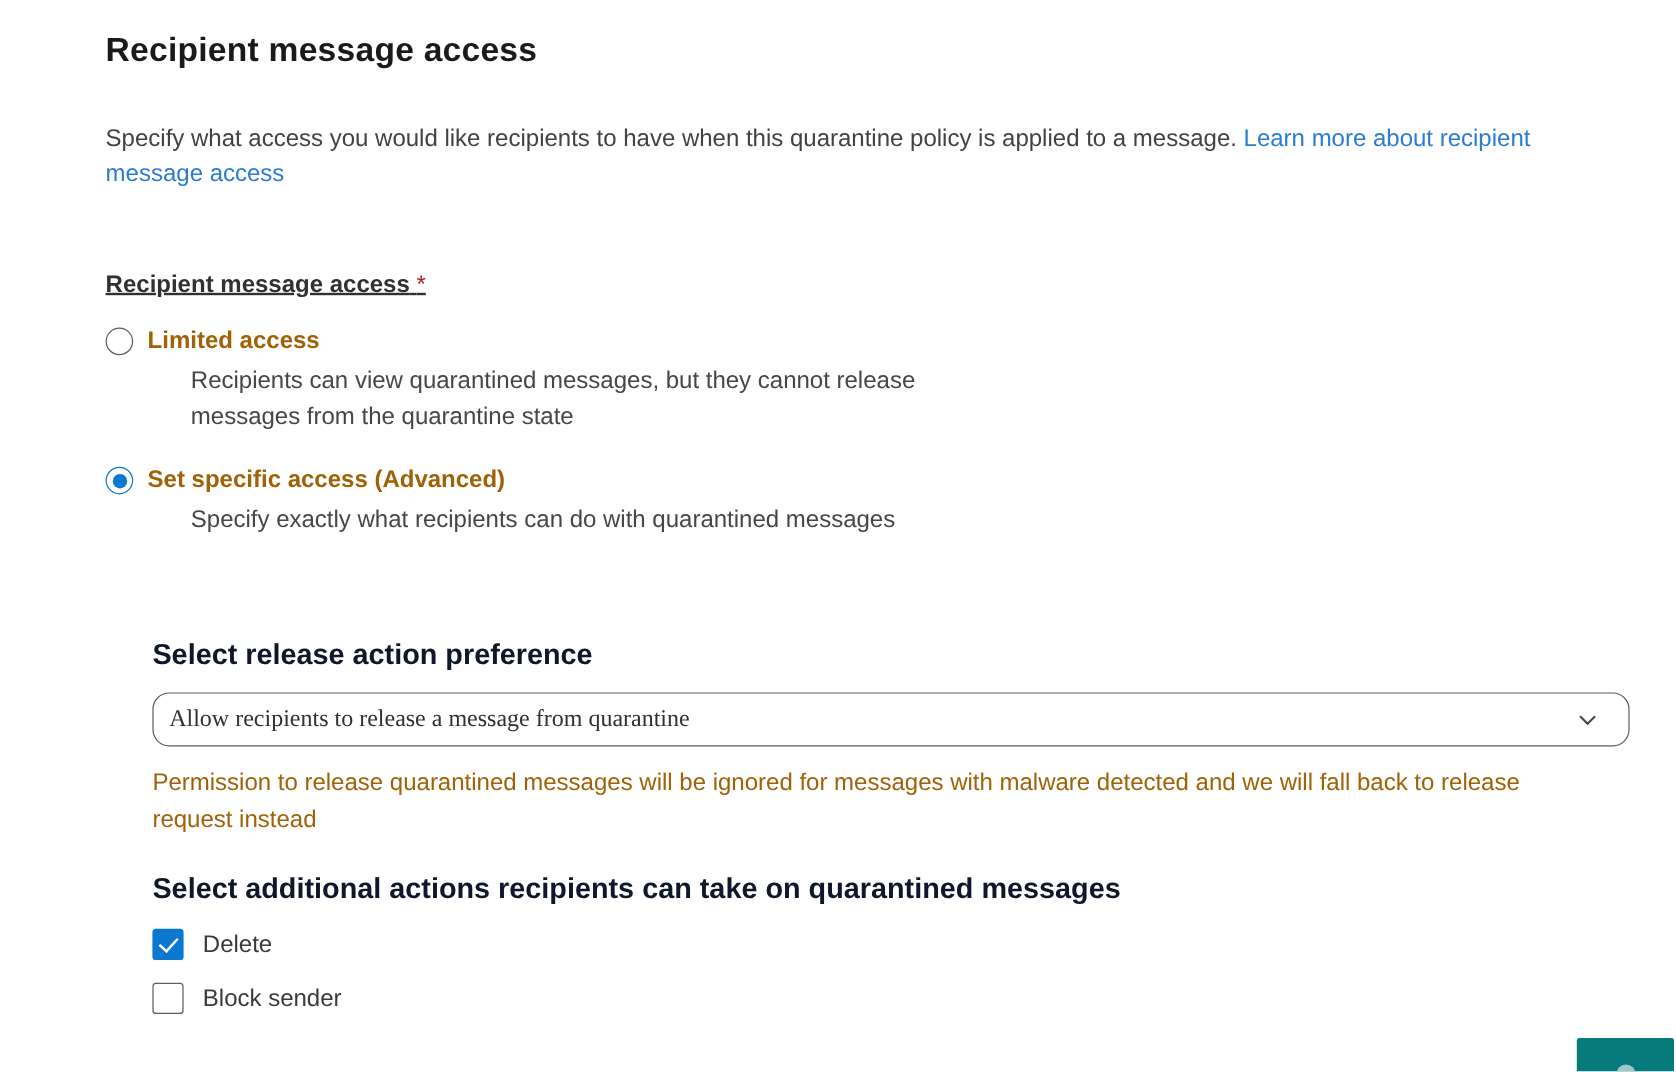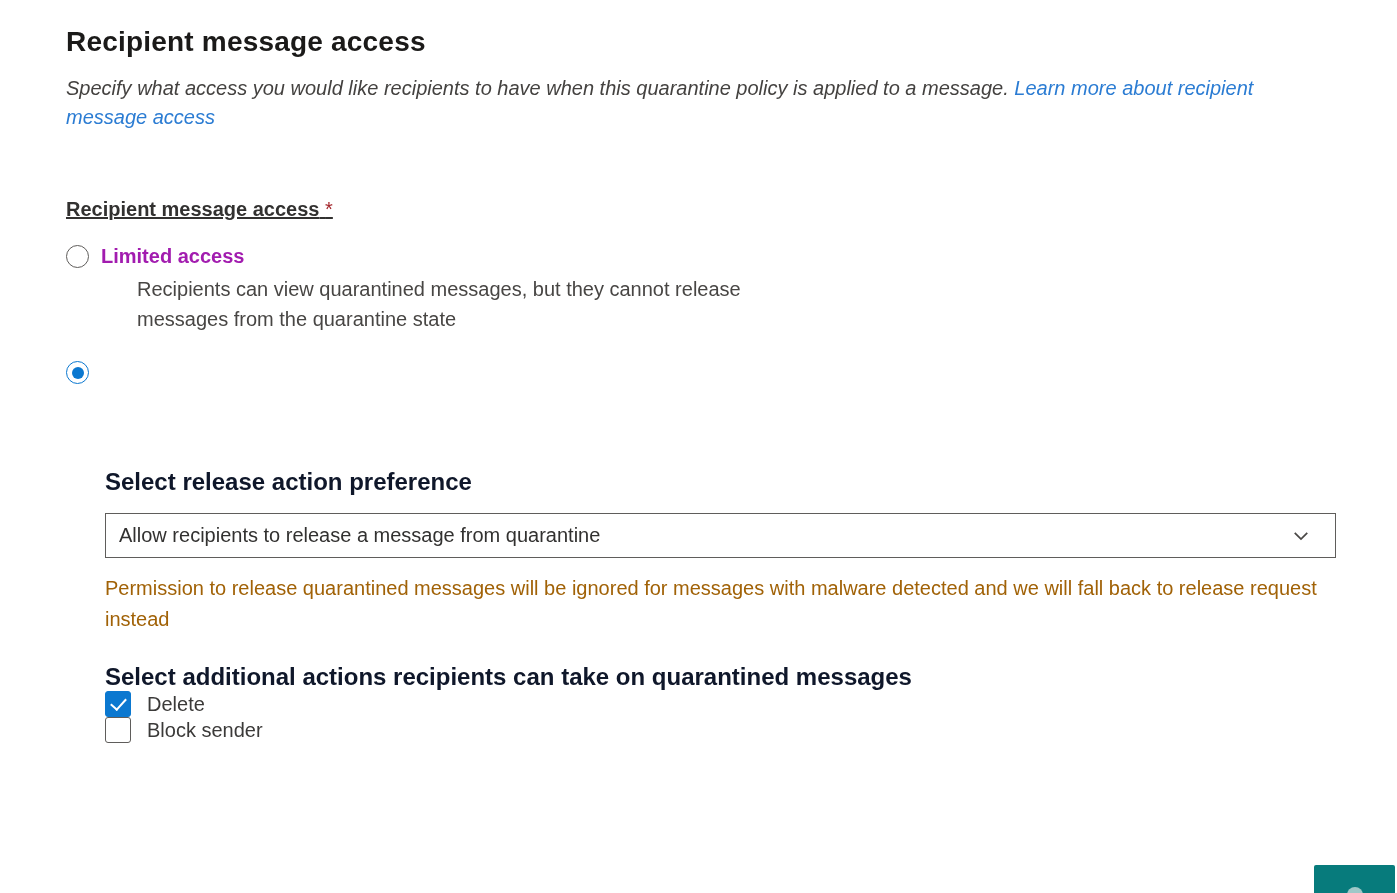--- a/index.html
+++ b/index.html
@@ -7,38 +7,37 @@
   body {
     font-family: "Liberation Sans", "DejaVu Sans", sans-serif;
     color: #323130;
   }
   .page {
     position: relative;
     width: 1397px;
     height: 893px;
     background: #ffffff;
     overflow: hidden;
-    padding: 24px 60px 0 66px;
+    padding: 24px 60px 0 88px;
   }
   
   .page-title {
     font-size: 28px;
     font-weight: 700;
     color: #1b1a19;
     letter-spacing: 0.2px;
     margin-top: 2px;
   }
   
   .page-desc {
-    margin-top: 16px;
+    margin-top: 44px;
     max-width: 1272px;
     font-size: 20px;
     line-height: 29px;
     color: #444240;
-    font-style: italic;
   }
   .link {
     color: var(--link, #2b7cd3);
     text-decoration: none;
     cursor: pointer;
   }
   
   .field-label {
     margin-top: 66px;
     font-size: 20px;
@@ -72,21 +71,21 @@
     left: 50%; top: 50%;
     width: 12px; height: 12px;
     transform: translate(-50%, -50%);
     border-radius: 50%;
     background: var(--accent, #0b78d0);
   }
   .radio-texts { margin-left: 12px; }
   .radio-label {
     font-size: 20px;
     font-weight: 700;
-    color: #a21caf;
+    color: #a16207;
     line-height: 25px;
   }
   .radio-desc {
     margin-top: 5px;
     max-width: 700px;
     font-size: 20px;
     line-height: 30px;
     color: #484644;
     margin-left: 36px;
   }
@@ -95,26 +94,27 @@
   .sub-label {
     font-size: 24px;
     font-weight: 700;
     color: #0f172a;
   }
   .dropdown {
     margin-top: 17px;
     width: 1231px;
     height: 45px;
     border: 1.4px solid #5f5d5b;
-    border-radius: 0;
+    border-radius: 14px;
     background: #fff;
     display: flex;
     align-items: center;
     padding: 0 14px 0 13px;
     cursor: pointer;
+    font-family: Liberation Serif, serif;
   }
   .dropdown-value {
     flex: 1 1 auto;
     font-size: 20px;
     color: #323130;
     white-space: nowrap;
     overflow: hidden;
   }
   .chevron { flex: 0 0 auto; display: flex; align-items: center; margin-right: 10px; }
   
@@ -123,20 +123,21 @@
     max-width: 1233px;
     font-size: 20px;
     line-height: 31px;
     color: #a16207;
   }
   .actions-label { margin-top: 28px; }
   
   .check-row {
     display: flex;
     align-items: center;
+    margin-top: 19px;
     cursor: pointer;
   }
   .checkbox {
     flex: 0 0 auto;
     width: 26px;
     height: 26px;
     border: 1.6px solid #5f5d5b;
     border-radius: 3px;
     background: #fff;
     position: relative;
@@ -199,20 +200,24 @@
   <div class="radio-row">
     <span class="radio"></span>
     <div class="radio-texts">
       <div class="radio-label">Limited access</div>
       <div class="radio-desc">Recipients can view quarantined messages, but they cannot release messages from the quarantine state</div>
     </div>
   </div>
 
   <div class="radio-row">
     <span class="radio selected"></span>
+    <div class="radio-texts">
+      <div class="radio-label">Set specific access (Advanced)</div>
+      <div class="radio-desc">Specify exactly what recipients can do with quarantined messages</div>
+    </div>
   </div>
 
   <div class="subsection">
 
     <div class="sub-label">Select release action preference</div>
 
     <div class="dropdown">
       <span class="dropdown-value">Allow recipients to release a message from quarantine</span>
       <span class="chevron">
         <svg width="20" height="20" viewBox="0 0 16 16" fill="none">

